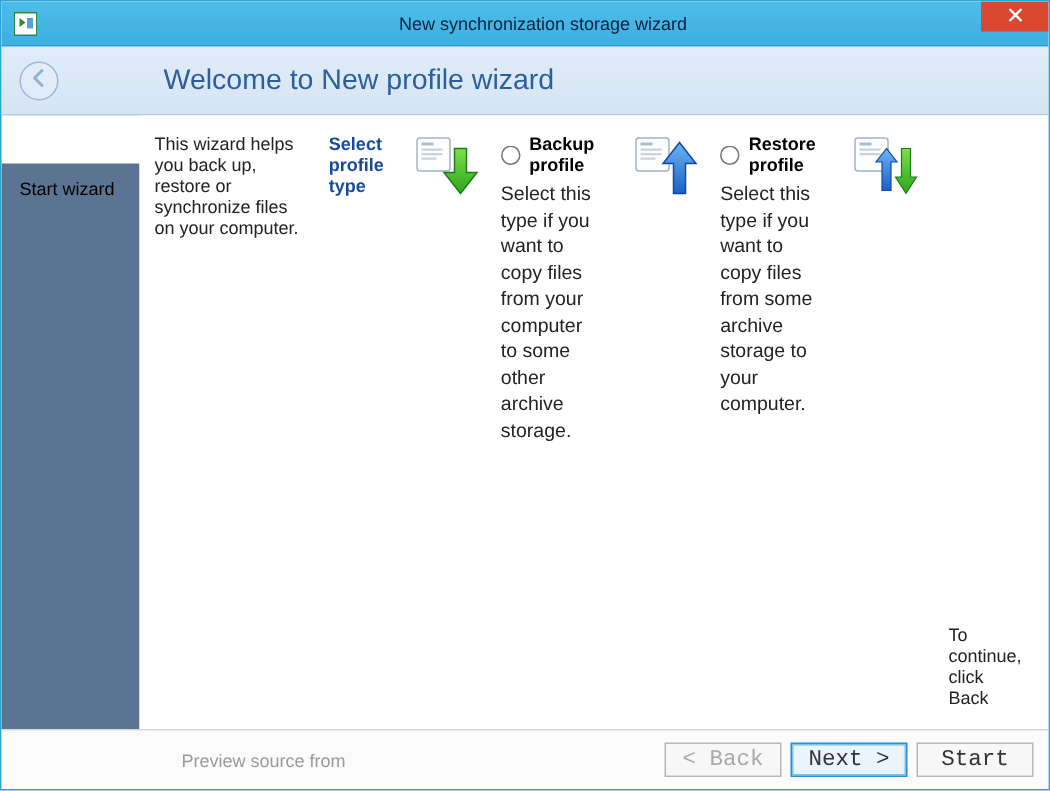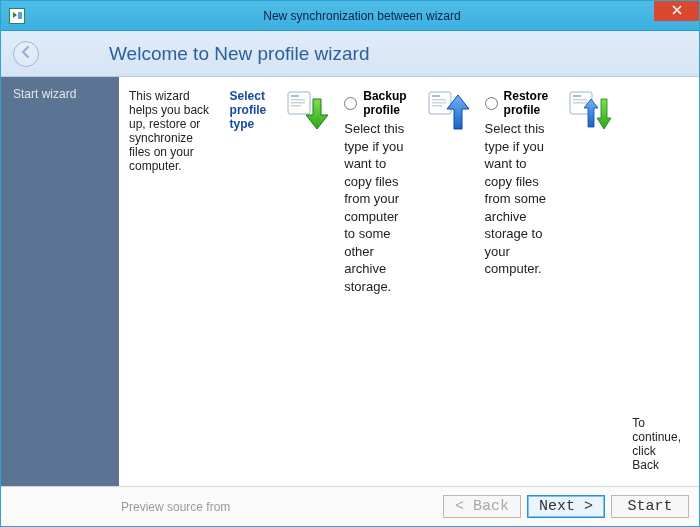--- a/index.html
+++ b/index.html
@@ -91,24 +91,25 @@
     color: #2b5f9e;
     margin-left: 70px;
   }
 
   
   .body {
     display: flex;
     height: calc(527px - 30px - 46px - 40px - 2px);
   }
   .sidebar {
-    width: 118px;
+    width: 92px;
     background: #5c7493;
-    color: #e5e5e5;
-    font-size: 12px;
+    color: #000000;
+    font-size: 12px;
+    margin-top: 32px;
   }
   .sidebar-item {
     padding: 10px 12px;
   }
   .content {
     flex: 1;
     padding: 12px 18px 8px 10px;
     position: relative;
     background: #fff;
     display: flex;
@@ -204,21 +205,21 @@
     border: 1px solid #2a91d6;
     background: #eaf4fc;
     box-shadow: inset 0 0 0 1px #7cc3ea;
   }
 </style>
 </head>
 <body>
 
 <div class="titlebar">
   <div class="app-icon"></div>
-  <div class="title-text">New synchronization between wizard</div>
+  <div class="title-text">New synchronization storage wizard</div>
   <div class="close-btn">
     <span>
       <svg viewBox="0 0 10 10">
           <path d="M1 1 L9 9 M9 1 L1 9" stroke="#fff" stroke-width="1.6"></path>
         </svg>
     </span>
   </div>
 </div>
 
 <div class="header-band">

